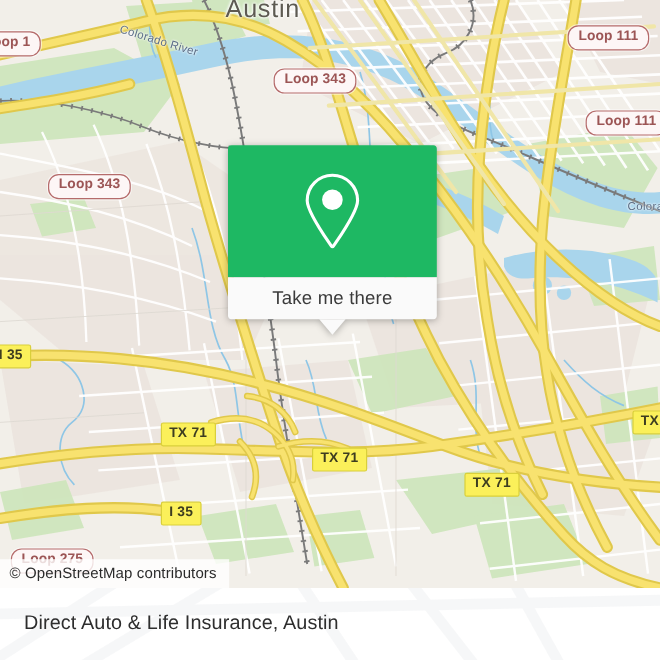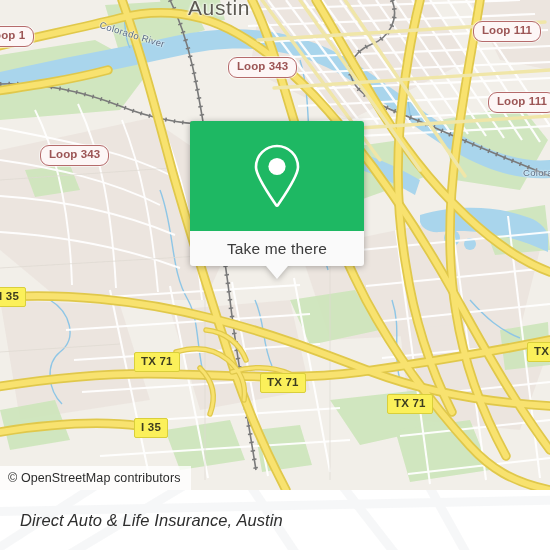--- a/index.html
+++ b/index.html
@@ -162,21 +162,20 @@
   }
   #footer-title {
     position: absolute;
     left: 20px;
     top: 50%;
     transform: translateY(-50%);
     font-size: 16.5px;
     color: #2e2e2e;
     letter-spacing: .1px;
     white-space: nowrap;
-    font-style: italic;
   }
   #brand {
     position: absolute;
     right: 16px;
     top: 50%;
     transform: translateY(-50%);
     display: flex;
     align-items: center;
     gap: 3px;
   }
@@ -416,20 +415,21 @@
 
     <div class="maplabel water" style="left:100px; top:19px; transform:rotate(17deg); transform-origin:left center;">Colorado River</div>
 
     <div class="maplabel water" style="left:523px; top:167px;">Colora</div>
 
     <div class="shield loop" style="left:-22px; top:26px;">Loop 1</div>
     <div class="shield loop" style="left:473px; top:21px;">Loop 111</div>
     <div class="shield loop" style="left:488px; top:92px;">Loop 111</div>
     <div class="shield loop" style="left:228px; top:57px;">Loop 343</div>
     <div class="shield loop" style="left:40px; top:145px;">Loop 343</div>
+    <div class="shield loop" style="left:9px; top:457px;">Loop 275</div>
 
     <div class="shield hw" style="left:134px; top:352px;">TX 71</div>
     <div class="shield hw" style="left:260px; top:373px;">TX 71</div>
     <div class="shield hw" style="left:387px; top:394px;">TX 71</div>
     <div class="shield hw" style="left:527px; top:342px;">TX 71</div>
     <div class="shield hw" style="left:134px; top:418px;">I 35</div>
     <div class="shield hw" style="left:-8px; top:287px;">I 35</div>
 
     <div id="attrib">
       <span>© OpenStreetMap contributors</span>

